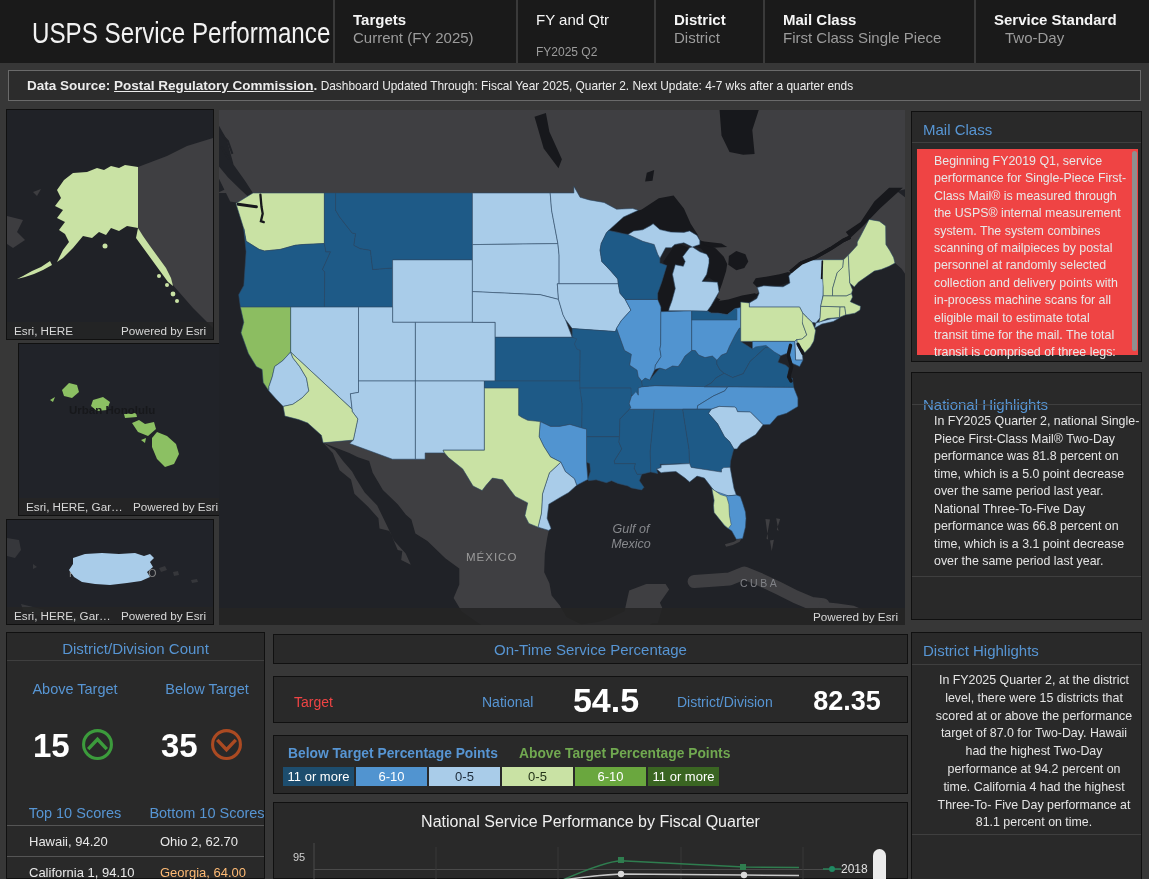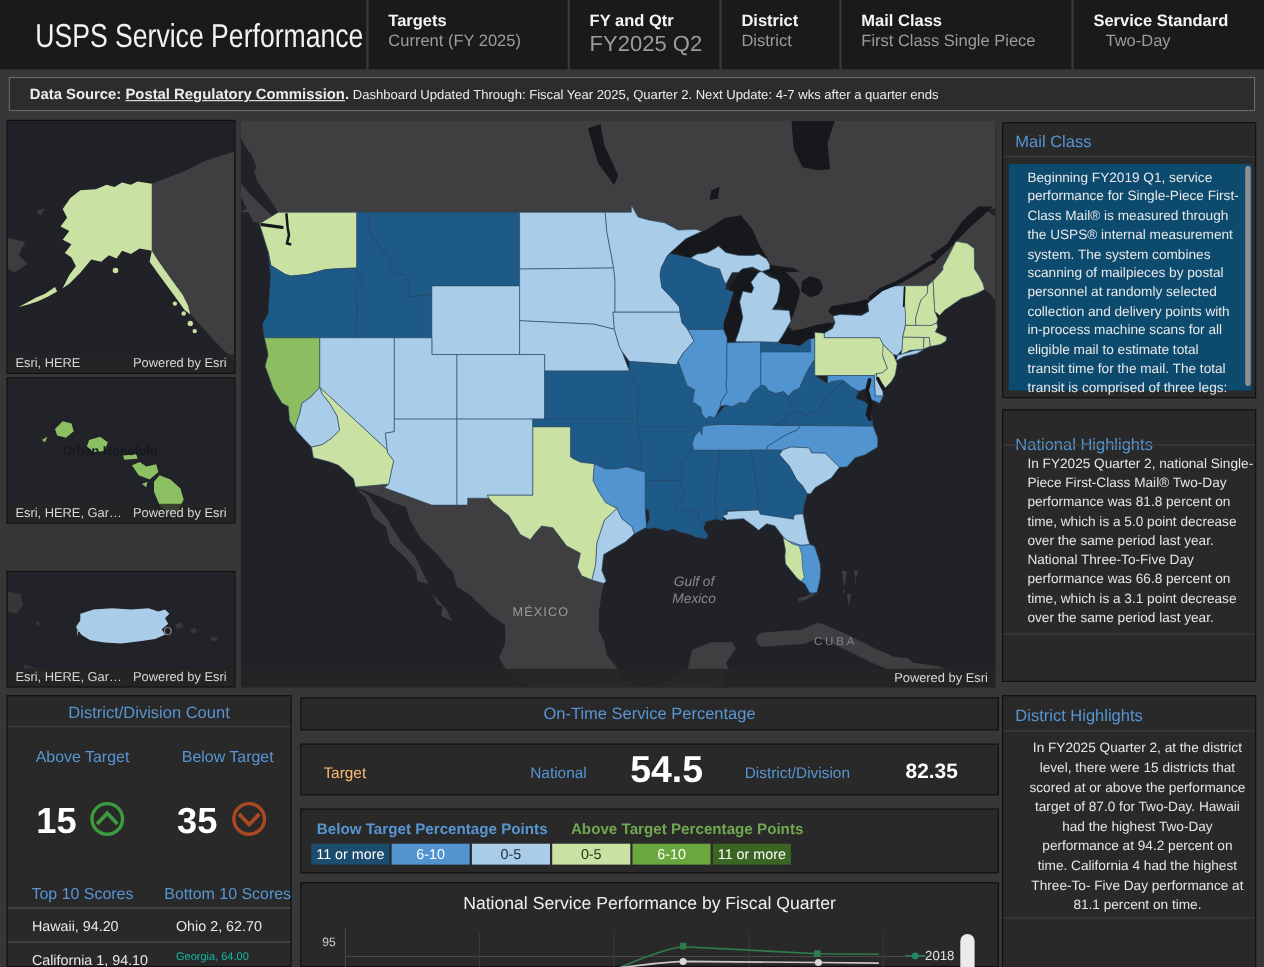--- a/index.html
+++ b/index.html
@@ -16,22 +16,22 @@
 </style></head>
 <body>
 <div id="root">
 
 <div class="abs" style="left:0;top:0;width:1149px;height:63px;background:#1a1a1a;"></div>
 <div class="abs" style="left:32px;top:15px;color:#f2f2f2;font-size:26px;transform:scale(0.93,1.16);transform-origin:left top;">USPS Service Performance</div>
 <div class="abs" style="left:333px;top:0;width:2px;height:63px;background:#3a3a3a;"></div>
     <div class="abs" style="left:353px;top:11px;color:#f5f5f5;font-size:15px;font-weight:bold;">Targets</div>
     <div class="abs" style="left:353px;top:29px;color:#9c9c9c;font-size:15px;">Current (FY 2025)</div>
     <div class="abs" style="left:516px;top:0;width:2px;height:63px;background:#3a3a3a;"></div>
-    <div class="abs" style="left:536px;top:11px;color:#f5f5f5;font-size:15px;font-weight:bold;">FY and Qtr</div>
-    <div class="abs" style="left:536px;top:29px;color:#9c9c9c;font-size:20px;">FY2025 Q2</div>
+    <div class="abs" style="left:536px;top:11px;color:#f5f5f5;font-size:15px;font-weight:normal;">FY and Qtr</div>
+    <div class="abs" style="left:536px;top:45px;color:#9c9c9c;font-size:12px;">FY2025 Q2</div>
     <div class="abs" style="left:654px;top:0;width:2px;height:63px;background:#3a3a3a;"></div>
     <div class="abs" style="left:674px;top:11px;color:#f5f5f5;font-size:15px;font-weight:bold;">District</div>
     <div class="abs" style="left:674px;top:29px;color:#9c9c9c;font-size:15px;">District</div>
     <div class="abs" style="left:763px;top:0;width:2px;height:63px;background:#3a3a3a;"></div>
     <div class="abs" style="left:783px;top:11px;color:#f5f5f5;font-size:15px;font-weight:bold;">Mail Class</div>
     <div class="abs" style="left:783px;top:29px;color:#9c9c9c;font-size:15px;">First Class Single Piece</div>
     <div class="abs" style="left:974px;top:0;width:2px;height:63px;background:#3a3a3a;"></div>
     <div class="abs" style="left:994px;top:11px;color:#f5f5f5;font-size:15px;font-weight:bold;">Service Standard</div>
     <div class="abs" style="left:994px;top:29px;color:#9c9c9c;font-size:15px;margin-left:11px;">Two-Day</div>
 <div class="abs" style="left:8px;top:70px;width:1133px;height:31px;background:#2c2c2c;border:1px solid #6a6a6a;color:#ececec;font-size:11.9px;line-height:29px;">
@@ -53,21 +53,21 @@
         <circle cx="160" cy="175" r="2" fill="#c9e2a4"></circle>
 <circle cx="166" cy="184" r="2.4" fill="#c9e2a4"></circle>
         <circle cx="170" cy="191" r="2" fill="#c9e2a4"></circle>
 </svg>
 <div class="attrib">
         <span class="l">Esri, HERE</span>
         <span class="r">Powered by Esri</span>
       </div>
 </div>
 
-<div class="panel" style="left:6px;top:343px;width:208px;height:133px;overflow:hidden;">
+<div class="panel" style="left:18px;top:343px;width:208px;height:173px;overflow:hidden;">
 <svg width="206" height="171" viewBox="0 0 206 171">
 <rect width="206" height="171" fill="#212329"></rect>
 <path d="M43,46 L50,39 L58,41 L60,48 L53,54 L45,52 Z" fill="#8cc063"></path>
 <path d="M31,56 L36,53 L34,58 Z" fill="#8cc063"></path>
 <path d="M74,56 L84,53 L91,58 L88,66 L78,67 L72,62 Z" fill="#8cc063"></path>
 <path d="M105,70 L117,69 L118,73 L106,74 Z" fill="#8cc063"></path>
 <path d="M113,79 L120,76 L126,80 L135,78 L137,85 L129,92 L119,88 Z" fill="#8cc063"></path>
 <path d="M122,96 L127,94 L126,99 Z" fill="#8cc063"></path>
 <path d="M138,88 L148,92 L157,100 L160,110 L155,120 L146,123 L138,115 L133,103 L133,94 Z" fill="#8cc063"></path>
 <text x="50" y="70" font-size="11.5" font-weight="bold" fill="#17181b" font-family="Liberation Sans">Urban Honolulu</text>
@@ -196,21 +196,21 @@
 <div class="abs" style="left:382px;top:412px;color:#87898d;font-size:12.5px;font-style:italic;text-align:center;width:60px;line-height:14.5px;">Gulf of Mexico</div>
 <div class="abs" style="left:521px;top:467px;color:#808287;font-size:10.5px;letter-spacing:2.5px;">CUBA</div>
 <div class="attrib" style="background:rgba(36,36,36,0.88);">
         <span class="r">Powered by Esri</span>
       </div>
 </div>
 
 <div class="panel" style="left:911px;top:111px;width:231px;height:251px;">
 <div class="abs" style="left:11px;top:9px;"><span class="ptitle">Mail Class</span></div>
 <div class="sep" style="top:30px;"></div>
-<div class="abs" style="left:5px;top:37px;width:221px;height:206px;background:#0c4a6e;">
+<div class="abs" style="left:5px;top:37px;width:221px;height:206px;background:#ef4444;">
 <div style="position:absolute;left:17px;top:4px;width:200px;color:#e8e8e8;font-size:12.4px;line-height:17.4px;white-space:nowrap;">Beginning FY2019 Q1, service<br>performance for Single-Piece First-<br>Class Mail® is measured through<br>the USPS® internal measurement<br>system. The system combines<br>scanning of mailpieces by postal<br>personnel at randomly selected<br>collection and delivery points with<br>in-process machine scans for all<br>eligible mail to estimate total<br>transit time for the mail. The total<br>transit is comprised of three legs:</div>
 <div style="position:absolute;right:1px;top:2px;width:5px;height:200px;background:#8f8f8f;border-radius:3px;"></div>
 </div>
 </div>
 
 <div class="panel" style="left:911px;top:372px;width:231px;height:248px;">
 <div class="abs" style="left:11px;top:10px;margin-top:13px;"><span class="ptitle">National Highlights</span></div>
 <div class="sep" style="top:31px;"></div>
 <div class="abs" style="left:22px;top:40px;width:200px;color:#e4e4e4;font-size:12.4px;line-height:17.5px;white-space:nowrap;">In FY2025 Quarter 2, national Single-<br>Piece First-Class Mail® Two-Day<br>performance was 81.8 percent on<br>time, which is a 5.0 point decrease<br>over the same period last year.<br>National Three-To-Five Day<br>performance was 66.8 percent on<br>time, which is a 3.1 point decrease<br>over the same period last year.</div>
 <div class="sep" style="top:203px;"></div>
@@ -238,33 +238,33 @@
 <circle cx="16" cy="16" r="13.5" fill="none" stroke="#ab4a22" stroke-width="3"></circle>
 <path d="M7,11.5 L16,21 L25,11.5" fill="none" stroke="#ab4a22" stroke-width="3.3"></path>
 </svg>
 <div class="abs" style="left:0px;top:172px;width:136px;text-align:center;color:#5795d3;font-size:14.5px;">Top 10 Scores</div>
 <div class="abs" style="left:130px;top:172px;width:140px;text-align:center;color:#5795d3;font-size:14.5px;">Bottom 10 Scores</div>
 <div class="sep" style="top:192px;background:#555;"></div>
 <div class="abs" style="left:22px;top:201px;color:#e8e8e8;font-size:13px;">Hawaii, 94.20</div>
 <div class="abs" style="left:153px;top:201px;color:#e8e8e8;font-size:13px;">Ohio 2, 62.70</div>
 <div class="sep" style="top:223px;background:#555;"></div>
 <div class="abs" style="left:22px;top:232px;color:#e8e8e8;font-size:13px;">California 1, 94.10</div>
-<div class="abs" style="left:153px;top:232px;color:#14b8a6;font-size:10px;">Georgia, 64.00</div>
+<div class="abs" style="left:153px;top:232px;color:#fdba74;font-size:13px;">Georgia, 64.00</div>
 </div>
 
 <div class="panel" style="left:273px;top:634px;width:635px;height:30px;">
 <div class="abs" style="left:0;top:6px;width:100%;text-align:center;"><span class="ptitle">On-Time Service Percentage</span></div>
 </div>
 
 <div class="panel" style="left:273px;top:676px;width:635px;height:47px;">
-<div class="abs" style="left:20px;top:17px;color:#fdba74;font-size:14px;text-align:right;">Target</div>
+<div class="abs" style="left:20px;top:17px;color:#ef4444;font-size:14px;text-align:right;">Target</div>
 <div class="abs" style="left:208px;top:17px;color:#5795d3;font-size:14px;">National</div>
 <div class="abs" style="left:272px;top:4px;width:120px;text-align:center;color:#fff;font-size:34px;line-height:38px;font-weight:bold;">54.5</div>
 <div class="abs" style="left:403px;top:17px;color:#5795d3;font-size:14px;">District/Division</div>
-<div class="abs" style="left:513px;top:8px;width:120px;text-align:center;color:#fff;font-size:19px;line-height:33px;font-weight:bold;">82.35</div>
+<div class="abs" style="left:513px;top:8px;width:120px;text-align:center;color:#fff;font-size:27px;line-height:33px;font-weight:bold;">82.35</div>
 </div>
 
 <div class="panel" style="left:273px;top:735px;width:635px;height:59px;">
 <div class="abs" style="left:14px;top:10px;color:#5795d3;font-size:13.8px;font-weight:bold;">Below Target Percentage Points</div>
 <div class="abs" style="left:245px;top:10px;color:#70a850;font-size:13.8px;font-weight:bold;">Above Target Percentage Points</div>
 <div class="abs" style="left:9px;top:31px;width:71px;height:19px;background:#1d4d6e;color:#fff;font-size:13px;text-align:center;line-height:19px;">11 or more</div>
       <div class="abs" style="left:82px;top:31px;width:71px;height:19px;background:#5194d0;color:#fff;font-size:13px;text-align:center;line-height:19px;">6-10</div>
       <div class="abs" style="left:155px;top:31px;width:71px;height:19px;background:#a9cce9;color:#1d2b3a;font-size:13px;text-align:center;line-height:19px;">0-5</div>
       <div class="abs" style="left:228px;top:31px;width:71px;height:19px;background:#c9e2a4;color:#25351a;font-size:13px;text-align:center;line-height:19px;">0-5</div>
       <div class="abs" style="left:301px;top:31px;width:71px;height:19px;background:#6aa73e;color:#fff;font-size:13px;text-align:center;line-height:19px;">6-10</div>

